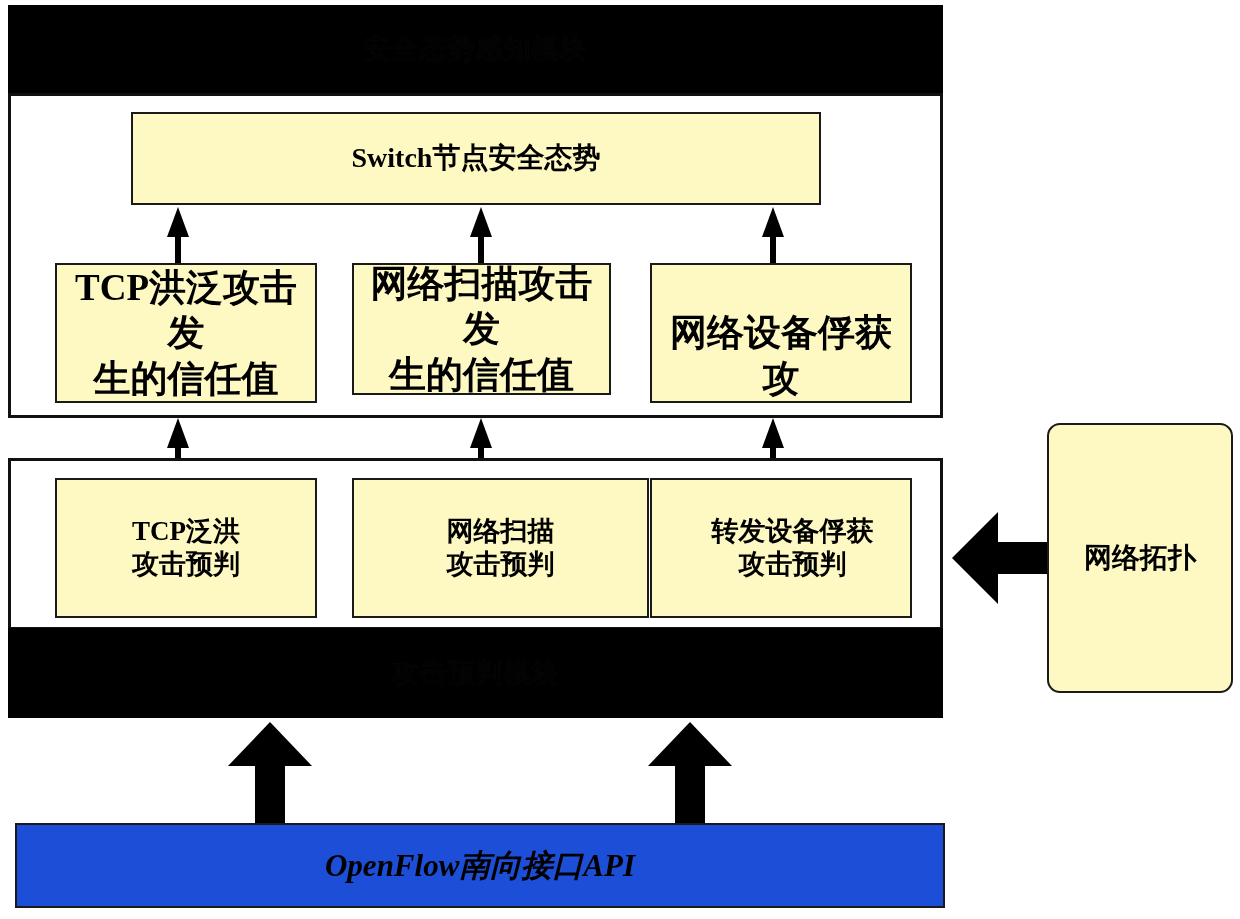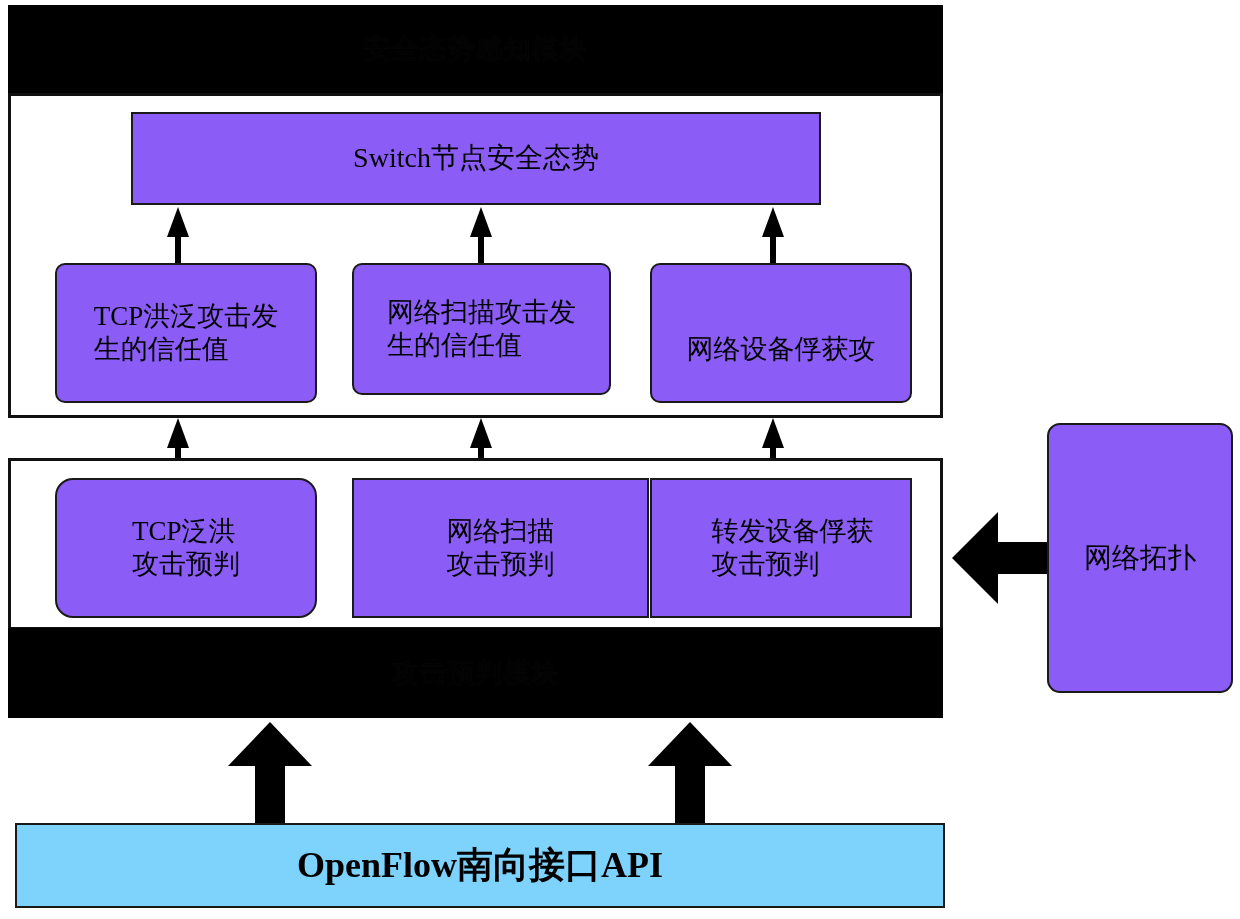--- a/index.html
+++ b/index.html
@@ -38,44 +38,45 @@
   }
 
   
   .panel {
     background: #ffffff;
     border: 3px solid #111111;
   }
 
   
   .box {
-    background: #8b5cf6;
+    background: #fef9c3;
     border: 2px solid #1a1a1a;
     display: flex;
     align-items: center;
     justify-content: center;
-    text-align: left;
+    text-align: center;
     line-height: 1.22;
-    font-weight: normal;
+    font-weight: bold;
   }
   .box .box-text { display: block; padding: 0 6px; }
 
   .box.top-summary { font-size: 28px; }
-  .box.trust       { font-size: 27px; border-radius: 10px; }
+  .box.trust       { font-size: 37px; }
   .box.predict     { font-size: 27px; }
   .box.topology    { font-size: 28px; border-width: 2px; }
 
   .bottom-api {
-    background: #7dd3fc;
+    background: #1d4ed8;
     border: 2px solid #1a1a1a;
     display: flex;
     align-items: center;
     justify-content: center;
-    font-size: 36px;
+    font-size: 31px;
     font-weight: bold;
+    font-style: italic;
   }
 
   
   .arrow-thin { width: 22px; }
   .arrow-thin .stem {
     position: absolute;
     left: 50%;
     transform: translateX(-50%);
     width: 6px;
     background: #000000;
@@ -184,21 +185,21 @@
   <div class="head"></div>
   <div class="stem" style="top:26px; height:34px;"></div>
 </div>
 <div class="abs arrow-thin" style="left:762px; top:418px; width:22px; height:60px;">
   <div class="head"></div>
   <div class="stem" style="top:26px; height:34px;"></div>
 </div>
 
 <div class="abs panel" style="left:8px; top:458px; width:935px; height:172px;"></div>
 
-<div class="abs box predict" style="left:55px; top:478px; width:262px; height:140px;border-radius:18px;">
+<div class="abs box predict" style="left:55px; top:478px; width:262px; height:140px;">
   <span class="box-text">
     <span>TCP泛洪</span><br>
     <span>攻击预判</span>
   </span>
 </div>
 
 <div class="abs box predict" style="left:352px; top:478px; width:297px; height:140px;">
   <span class="box-text">
     <span>网络扫描</span><br>
     <span>攻击预判</span>

